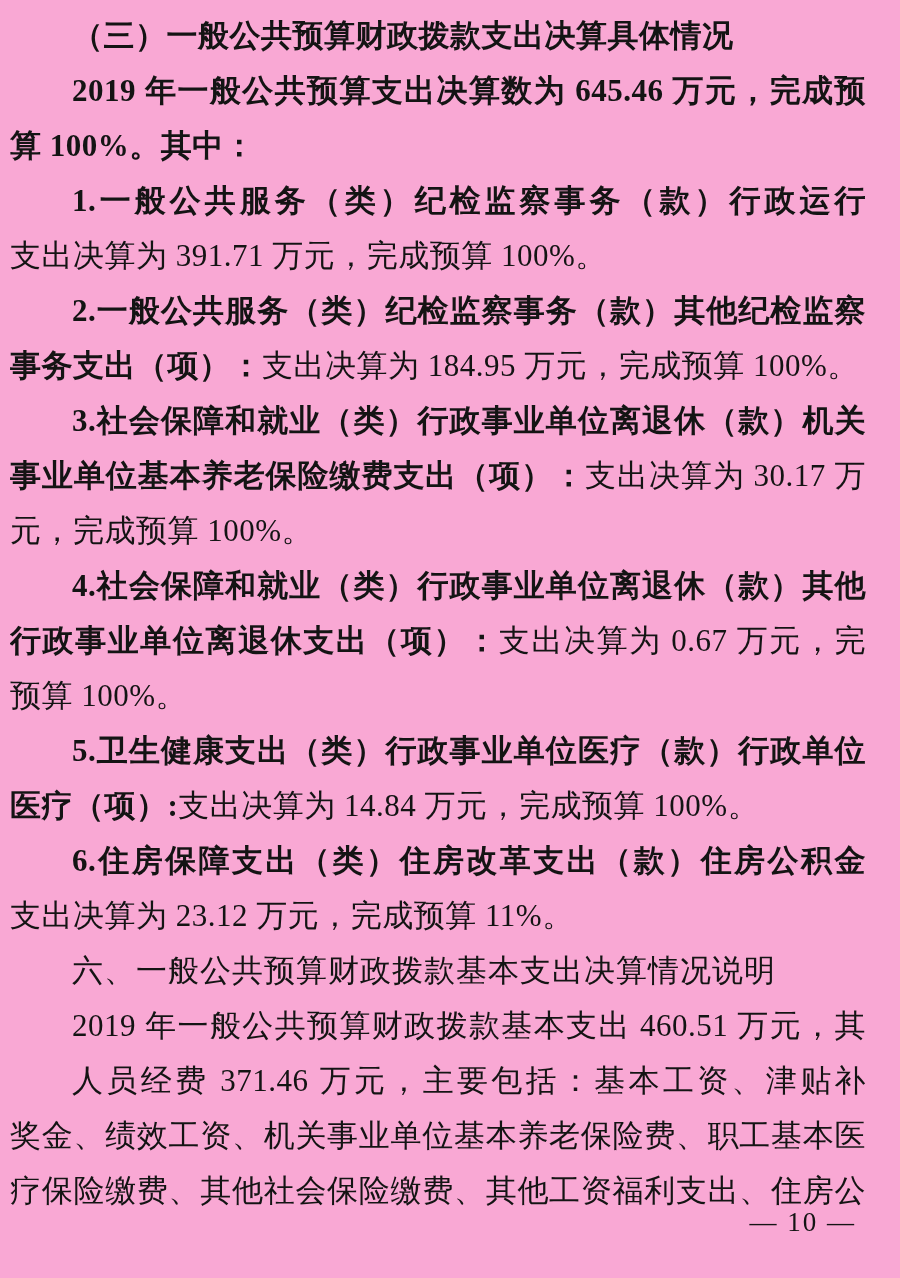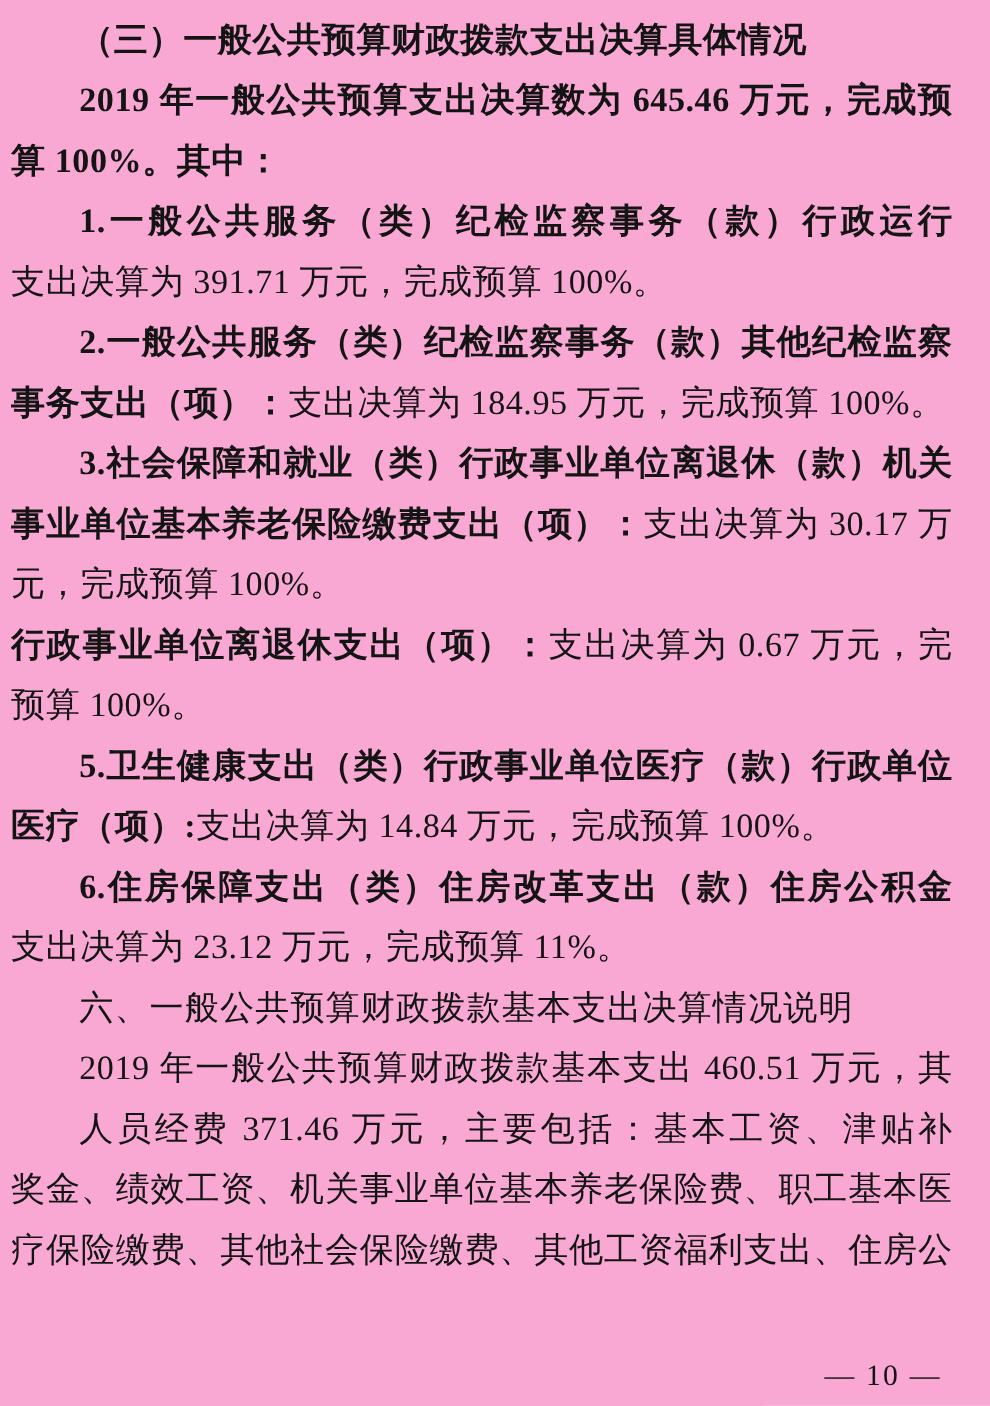--- a/index.html
+++ b/index.html
@@ -23,21 +23,21 @@
     overflow:hidden;
     white-space:normal;
     letter-spacing:0.5px;
   }
   .ind{text-indent:2em;}
   .jf{text-align:justify;text-align-last:justify;}
   .b{font-weight:bold;}
   .hei{font-family:"Liberation Sans","DejaVu Sans",sans-serif;font-weight:normal;letter-spacing:1px;}
   .pagenum{
     position:absolute;
-    top:1230px;right:44px;
+    top:1202px;right:44px;
     font-size:27px;
     line-height:40px;
     color:#141414;
     letter-spacing:2px;
   }
 </style>
 </head>
 <body>
 
 <div class="page">
@@ -76,20 +76,23 @@
     </div>
 
     <div class="line jf">
       <span class="b">事业单位基本养老保险缴费支出（项）：</span><span>支出决算为 30.17 万</span>
     </div>
 
     <div class="line">
       <span>元，完成预算 100%。</span>
     </div>
 
+    <div class="line ind b jf">
+      <span>4.社会保障和就业（类）行政事业单位离退休（款）其他</span>
+    </div>
 
     <div class="line jf">
       <span class="b">行政事业单位离退休支出（项）：</span><span>支出决算为 0.67 万元，完成</span>
     </div>
 
     <div class="line">
       <span>预算 100%。</span>
     </div>
 
     <div class="line ind b jf">

